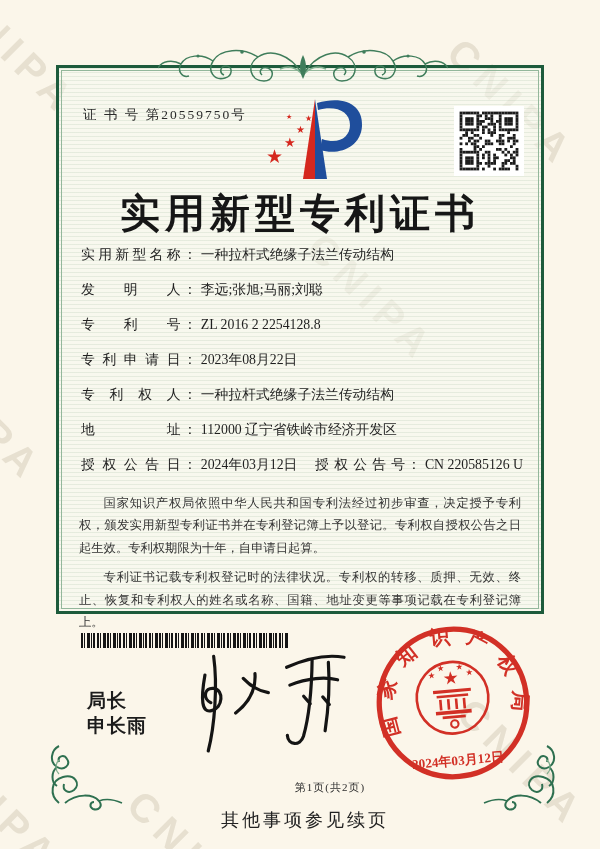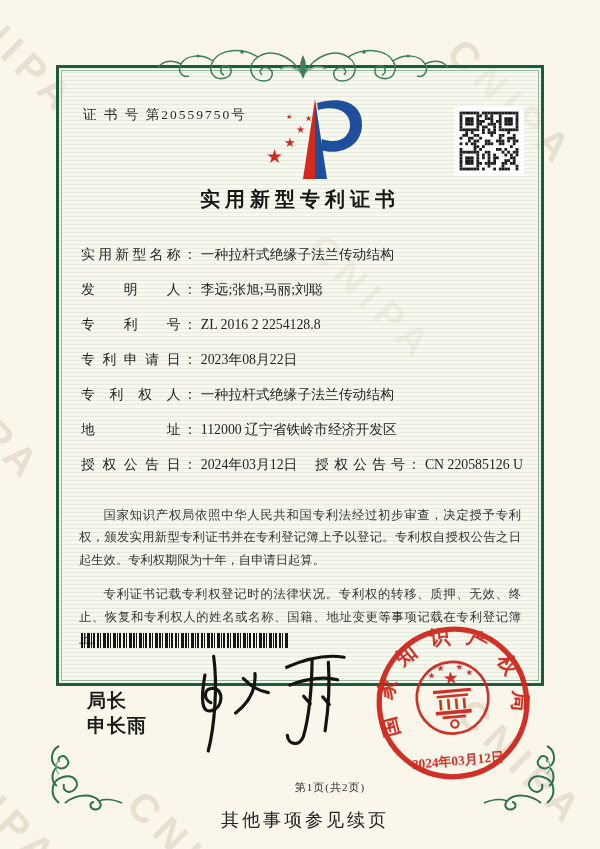--- a/index.html
+++ b/index.html
@@ -10,38 +10,38 @@
     color:#2b2b2b;
   }
   .watermark{
     position:absolute;z-index:1;pointer-events:none;
     font-family:"Liberation Sans","DejaVu Sans",sans-serif;
     font-weight:700;font-size:40px;letter-spacing:8px;
     color:rgba(158,146,118,0.22);
     transform:rotate(45deg);transform-origin:0 0;white-space:nowrap;
   }
   .frame{
-    position:absolute;left:56px;top:65px;width:488px;height:621px;z-index:2;
+    position:absolute;left:56px;top:65px;width:488px;height:549px;z-index:2;
     border:3px solid #1d5b3c;
     background:
       repeating-linear-gradient(180deg, rgba(104,148,110,0.13) 0 1px, rgba(255,255,255,0) 1px 4px),
       rgba(246,249,240,0.55);
     box-sizing:border-box;
   }
   .frame-inner{
     position:absolute;inset:2px;border:1px solid #93b79b;pointer-events:none;
   }
   .cert-no{
     position:absolute;left:24px;top:38px;font-size:13.5px;letter-spacing:2px;color:#2a2a2a;
   }
   .logo{position:absolute;left:199px;top:27px;width:120px;height:88px;}
   .qr{position:absolute;left:395px;top:38px;width:70px;height:70px;}
   .title{
     position:absolute;left:0;top:118px;width:100%;text-align:center;
-    font-size:20px;font-weight:700;letter-spacing:5px;color:#161616;
+    font-size:40px;font-weight:700;letter-spacing:5px;color:#161616;
   }
   .fields{
     position:absolute;left:22px;right:18px;top:178px;
     display:flex;flex-direction:column;gap:13px;font-size:13.8px;
   }
   .frow{display:flex;align-items:baseline;height:22px;white-space:nowrap;}
   .flabel{
     display:inline-block;width:100px;text-align:justify;text-align-last:justify;
     letter-spacing:0.5px;color:#222;flex:none;
   }
@@ -49,21 +49,21 @@
   .fvalue{color:#1f1f1f;}
   .fvalue-fixed{display:inline-block;width:118px;}
   .flabel2{
     display:inline-block;width:90px;text-align:justify;text-align-last:justify;
     margin-left:4px;flex:none;color:#222;
   }
   .paras{
     position:absolute;left:20px;right:20px;top:424px;
     font-size:12.3px;line-height:1.82;text-align:justify;color:#333;
   }
-  .paras p{margin:12px 0 7px 0;text-indent:2em;}
+  .paras p{margin:0 0 7px 0;text-indent:2em;}
   .barcode{position:absolute;left:22px;top:565px;width:214px;height:15px;}
   .director{
     position:absolute;left:28px;top:620px;
     font-family:"Liberation Sans","DejaVu Sans",sans-serif;
     font-weight:700;font-size:19px;color:#1c1c1c;line-height:25px;letter-spacing:1px;
   }
   .signature{position:absolute;left:112px;top:572px;width:215px;height:125px;}
   .seal{position:absolute;left:315px;top:556px;width:158px;height:158px;opacity:0.95;}
   .page-info{
     position:absolute;left:0;top:712px;width:100%;text-align:center;

